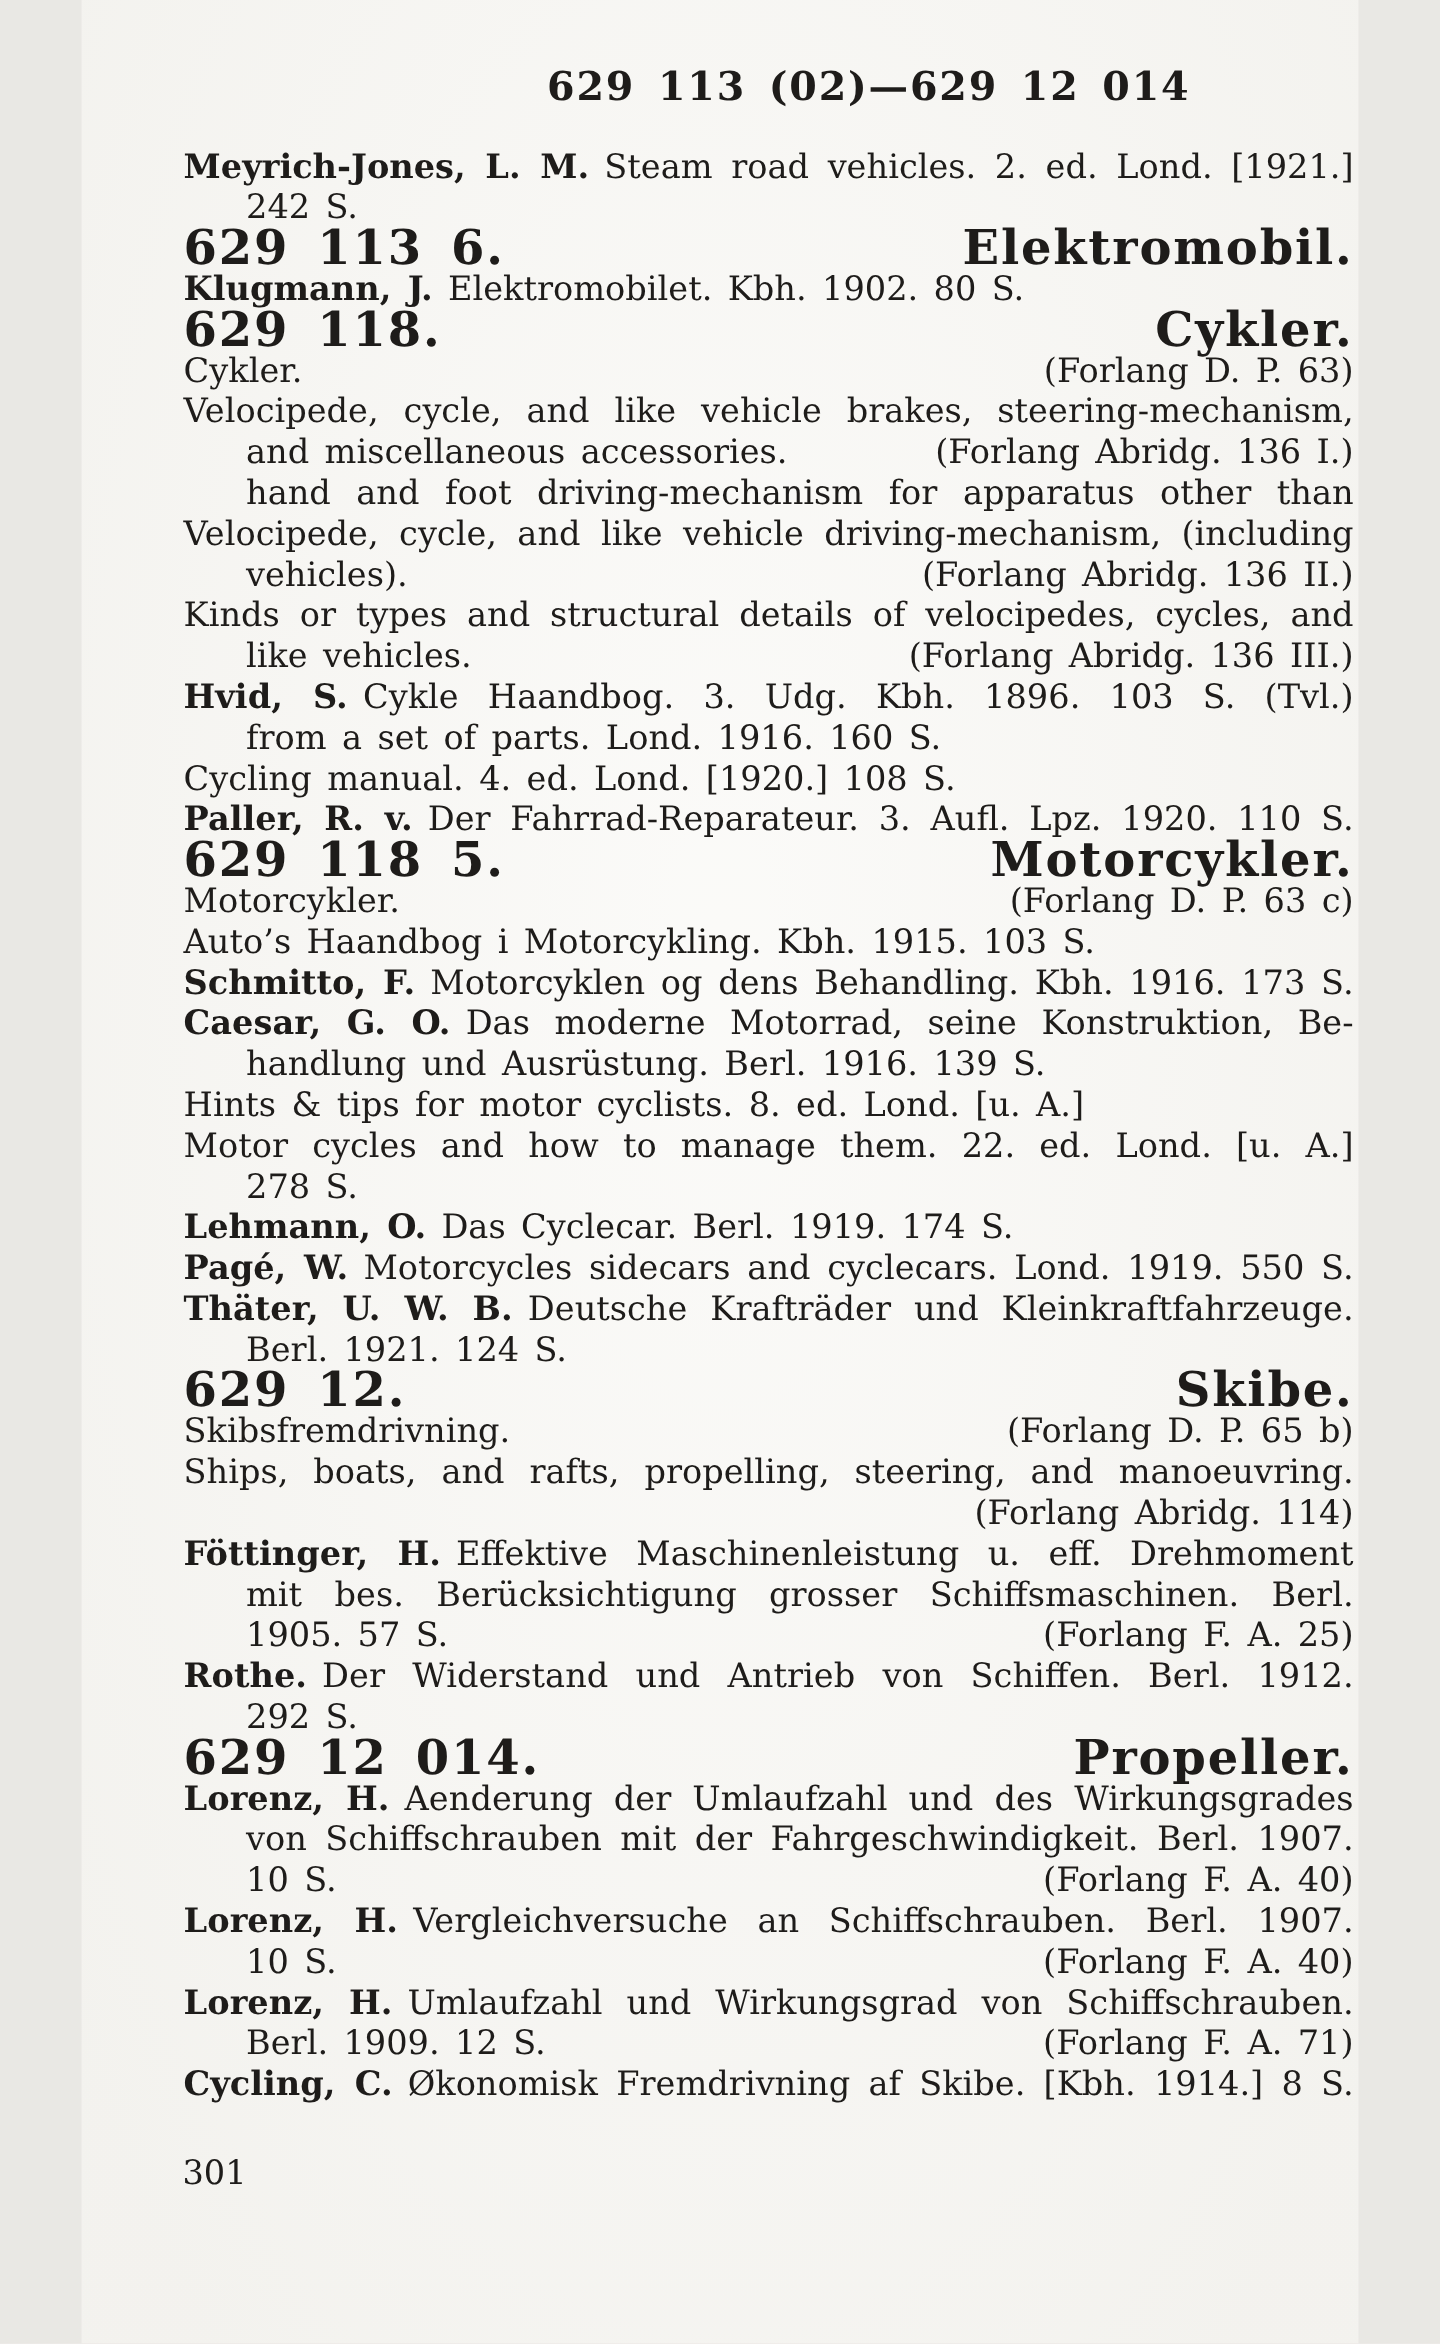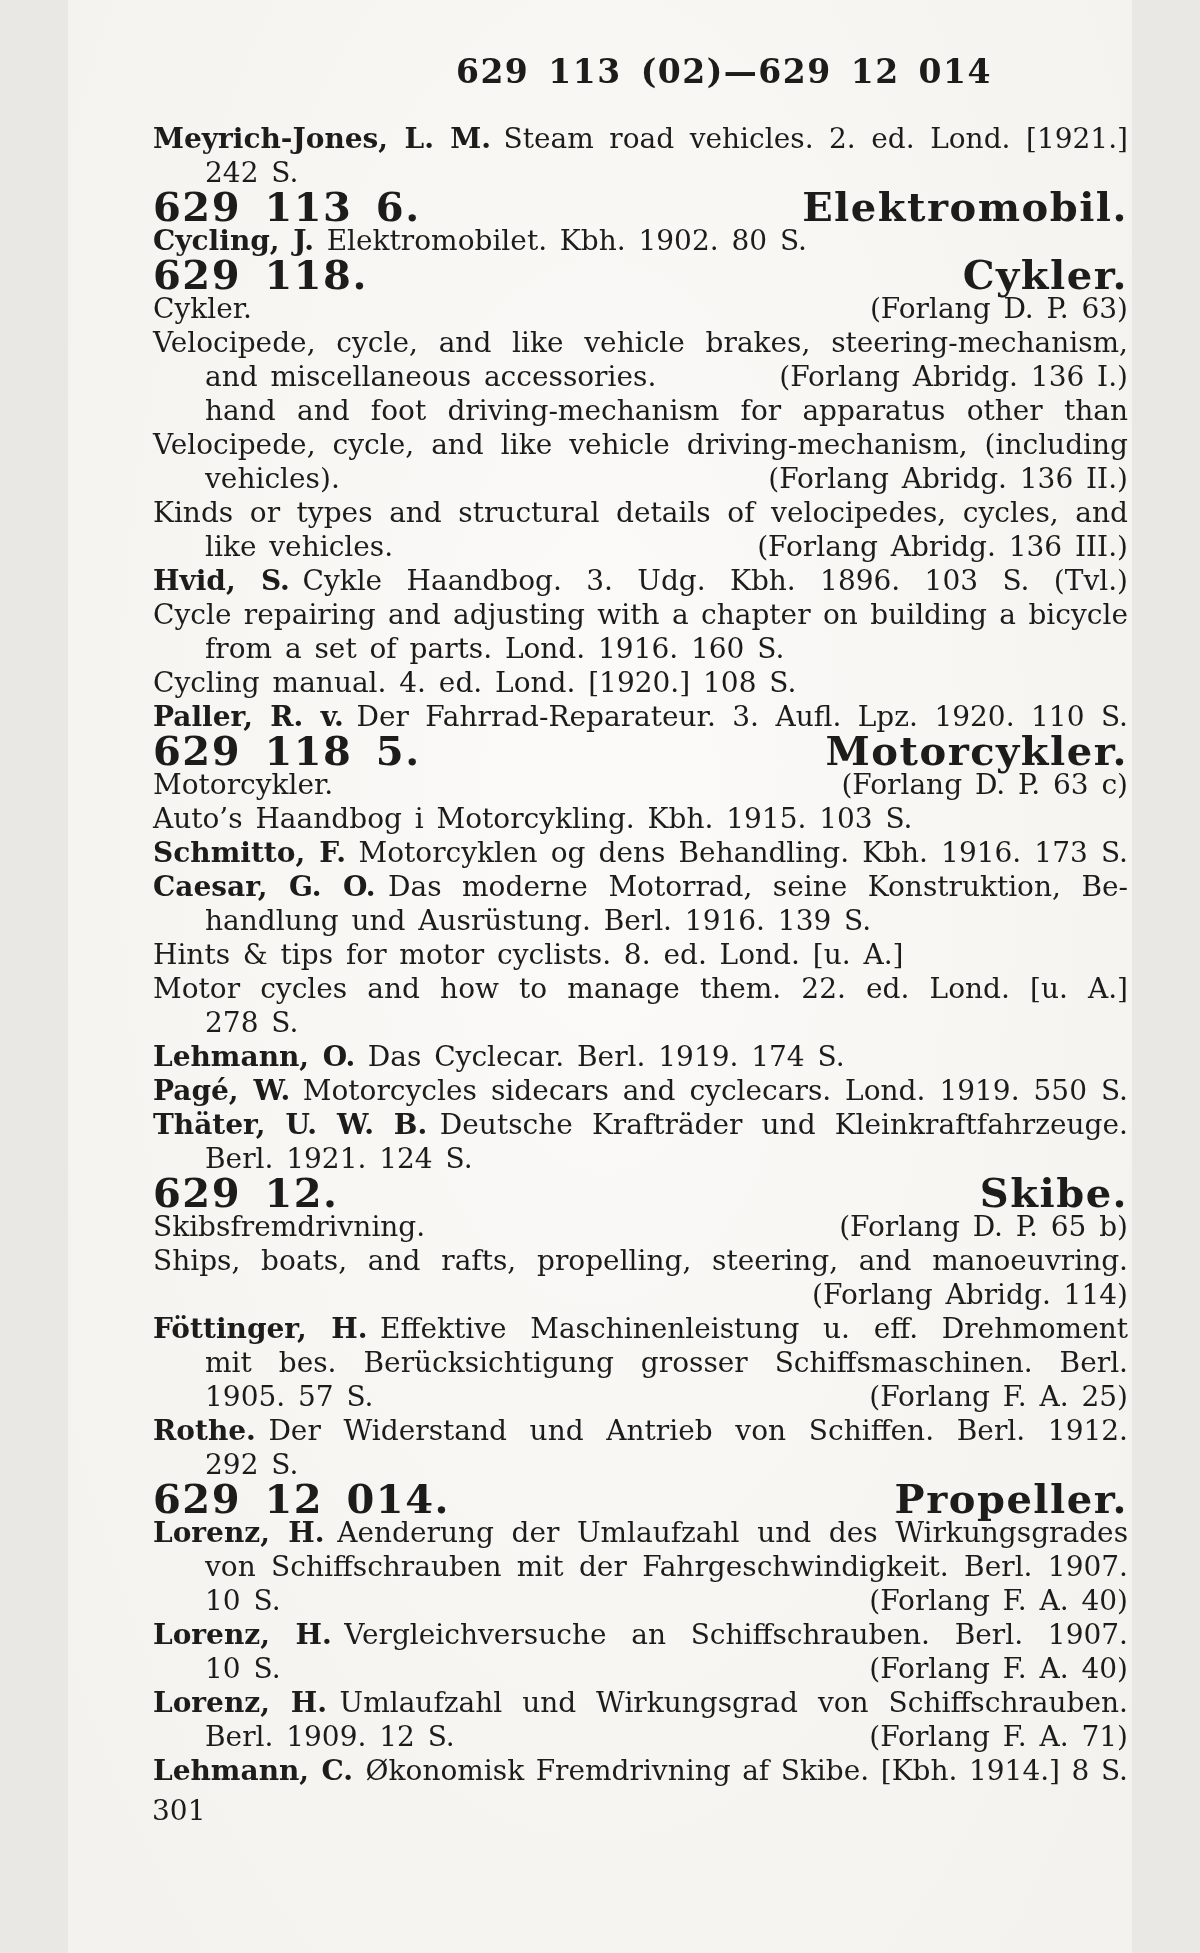--- a/index.html
+++ b/index.html
@@ -73,21 +73,21 @@
 <div class="page">
   <div class="running-head">629 113 (02)—629 12 014</div>
 
   <div class="text-block" id="text-block">
       <div class="line j"><span class="b">Meyrich-Jones, L. M.</span><span>Steam road vehicles. 2. ed. Lond. [1921.]</span></div>
       <div class="line cont wrap"><span>242 S.</span></div>
       <div class="line section flexline">
         <span>629 113 6.</span>
         <span>Elektromobil.</span>
       </div>
-      <div class="line wrap"><span class="b">Cycling, J.</span><span>Elektromobilet. Kbh. 1902. 80 S.</span></div>
+      <div class="line wrap"><span class="b">Klugmann, J.</span><span>Elektromobilet. Kbh. 1902. 80 S.</span></div>
       <div class="line section flexline">
         <span>629 118.</span>
         <span>Cykler.</span>
       </div>
       <div class="line flexline">
         <span>Cykler.</span>
         <span>(Forlang D. P. 63)</span>
       </div>
       <div class="line j"><span>Velocipede, cycle, and like vehicle brakes, steering-mechanism,</span></div>
       <div class="line flexline cont">
@@ -99,21 +99,20 @@
       <div class="line flexline cont">
         <span>vehicles).</span>
         <span>(Forlang Abridg. 136 II.)</span>
       </div>
       <div class="line j"><span>Kinds or types and structural details of velocipedes, cycles, and</span></div>
       <div class="line flexline cont">
         <span>like vehicles.</span>
         <span>(Forlang Abridg. 136 III.)</span>
       </div>
       <div class="line j"><span class="b">Hvid, S.</span><span>Cykle Haandbog. 3. Udg. Kbh. 1896. 103 S. (Tvl.)</span></div>
-      <div class="line j"><span>Cycle repairing and adjusting with a chapter on building a bicycle</span></div>
       <div class="line cont wrap"><span>from a set of parts. Lond. 1916. 160 S.</span></div>
       <div class="line wrap"><span>Cycling manual. 4. ed. Lond. [1920.] 108 S.</span></div>
       <div class="line j"><span class="b">Paller, R. v.</span><span>Der Fahrrad-Reparateur. 3. Aufl. Lpz. 1920. 110 S.</span></div>
       <div class="line section flexline">
         <span>629 118 5.</span>
         <span>Motorcykler.</span>
       </div>
       <div class="line flexline">
         <span>Motorcykler.</span>
         <span>(Forlang D. P. 63 c)</span>
@@ -163,17 +162,17 @@
       <div class="line j"><span class="b">Lorenz, H.</span><span>Vergleichversuche an Schiffschrauben. Berl. 1907.</span></div>
       <div class="line flexline cont">
         <span>10 S.</span>
         <span>(Forlang F. A. 40)</span>
       </div>
       <div class="line j"><span class="b">Lorenz, H.</span><span>Umlaufzahl und Wirkungsgrad von Schiffschrauben.</span></div>
       <div class="line flexline cont">
         <span>Berl. 1909. 12 S.</span>
         <span>(Forlang F. A. 71)</span>
       </div>
-      <div class="line j"><span class="b">Lehmann, C.</span><span>Økonomisk Fremdrivning af Skibe. [Kbh. 1914.] 8 S.</span></div>
+      <div class="line j"><span class="b">Cycling, C.</span><span>Økonomisk Fremdrivning af Skibe. [Kbh. 1914.] 8 S.</span></div>
     </div>
 
   <div class="pageno">301</div>
 </div>
 
 </body></html>

